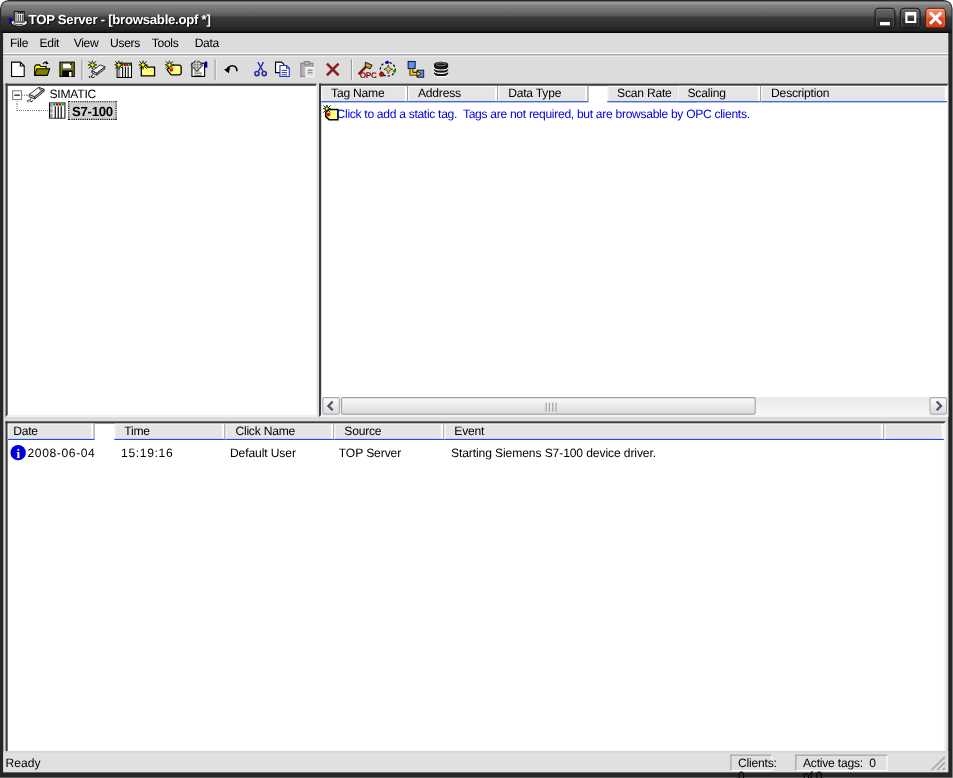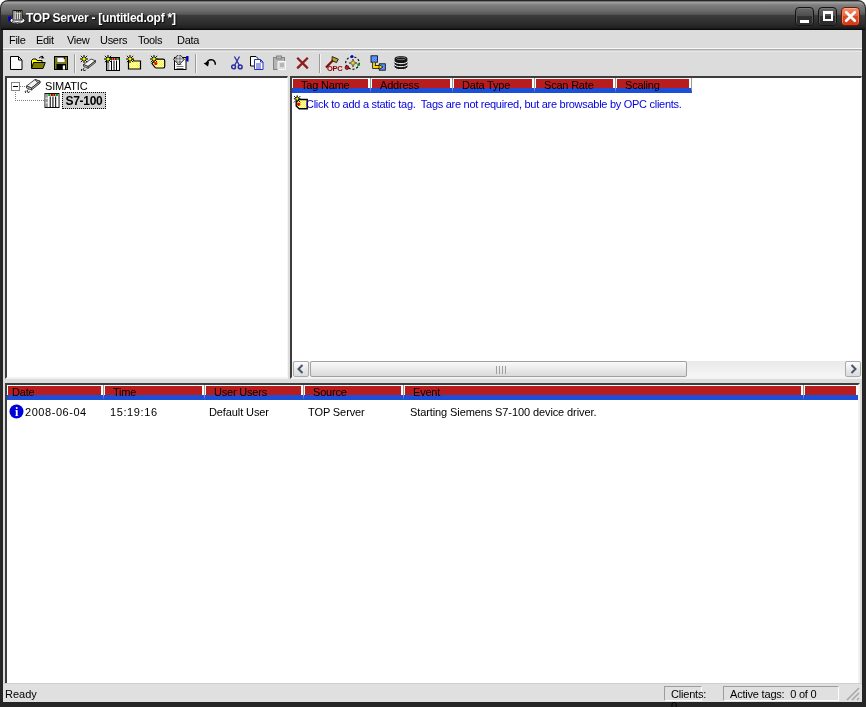--- a/index.html
+++ b/index.html
@@ -17,21 +17,21 @@
 #menubar{position:absolute;left:3px;top:30px;width:859px;height:19px;background:#dcdcdc}
 #menubar span{position:absolute;top:4px;font-size:11px;letter-spacing:-0.3px}
 #etch{position:absolute;left:3px;top:48px;width:859px;height:4px;background:linear-gradient(to bottom,#fafafa 0,#fafafa 1px,#ababab 1px,#ababab 2px,#f4f4f4 3px,#dcdcdc 4px)}
 #toolbar{position:absolute;left:3px;top:52px;width:859px;height:24px;background:#dcdcdc}
 .tico{position:absolute;top:3px;width:16px;height:16px}
 .tsep{position:absolute;top:2px;width:2px;height:19px;border-left:1px solid #9b9b9b;border-right:1px solid #f4f4f4}
 
 #treepane{position:absolute;left:5px;top:76px;width:283px;height:303px;background:#fff;border-top:2px solid #3c3c3c;border-left:2px solid #3c3c3c;border-bottom:2px solid #f2f2f2;border-right:1px solid #f6f6f6}
 #listpane{position:absolute;left:290px;top:76px;width:572px;height:303px;background:#fff;border-top:2px solid #3c3c3c;border-left:2px solid #3c3c3c;border-bottom:2px solid #f2f2f2;border-right:1px solid #eee}
 
-.hdr{position:absolute;top:0;height:15px;background:#b91c1c;border-right:1px solid #9c9c9c;box-shadow:inset 1px 1px 0 #fbfbfb,inset -2px 0 0 #fdfdfd;border-bottom:5px solid #1d4ed8}
+.hdr{position:absolute;top:0;height:15px;background:#e5e5e5;border-right:1px solid #9c9c9c;box-shadow:inset 1px 1px 0 #fbfbfb,inset -2px 0 0 #fdfdfd;border-bottom:1px solid #1d4ed8}
 .hdr span{position:absolute;left:9px;top:1px;font-size:11px;letter-spacing:-0.2px}
 
 #logpane{position:absolute;left:5px;top:383px;width:855px;height:300px;background:#fff;border-top:2px solid #3c3c3c;border-left:2px solid #3c3c3c;border-right:2px solid #f2f2f2}
 
 #status{position:absolute;left:3px;top:683px;width:859px;height:19px;background:#e0e0e0;border-top:1px solid #cfcfcf}
 .spanel{position:absolute;top:2px;height:15px;border:1px solid;border-color:#9d9d9d #fdfdfd #fdfdfd #9d9d9d;font-size:11px;padding:1px 0 0 6px;letter-spacing:-0.2px}
 
 #hscroll{position:absolute;left:0px;bottom:0px;width:568px;height:16px;background:linear-gradient(to bottom,#e9e9e9,#f6f6f6)}
 .sbtn{position:absolute;top:0;width:16px;height:16px;border:1px solid #ababab;border-radius:2px;background:linear-gradient(to bottom,#fdfdfd,#e8e8e8 55%,#dcdcdc)}
 #sthumb{position:absolute;left:18px;top:0;width:377px;height:16px;border:1px solid #a0a0a0;border-radius:2px;background:linear-gradient(to bottom,#f9f9f9,#e9e9e9 55%,#d9d9d9)}
@@ -48,21 +48,21 @@
       <rect x="1.2" y="7.5" width="2.8" height="5" fill="#0000c8"></rect>
       <ellipse cx="10.5" cy="11.5" rx="7.5" ry="3.4" fill="#f4f4f4" stroke="#111" stroke-width="1"></ellipse>
       <rect x="6" y="1.5" width="9" height="9.5" fill="#e8e8e8" stroke="#111"></rect>
       <rect x="6.5" y="2" width="2" height="8.5" fill="#9a9a9a"></rect>
       <rect x="8.8" y="1.8" width="1.7" height="1.8" fill="#006000"></rect>
       <rect x="10.7" y="1.8" width="1.7" height="1.8" fill="#600000"></rect>
       <rect x="12.6" y="1.8" width="1.7" height="1.8" fill="#004000"></rect>
       <path d="M9.6 4.5v6 M11.6 4.5v6 M13.6 4.5v6" stroke="#444" stroke-width="0.9"></path>
       <path d="M5 12.5 q4 2 9 0.5" stroke="#333" stroke-width="0.8" fill="none"></path>
     </svg>
-    <span class="txt">TOP Server - [untitled.opf *]</span>
+    <span class="txt">TOP Server - [browsable.opf *]</span>
     <div class="tbtn" id="bmin">
         <div style="position:absolute;left:4px;top:12px;width:9px;height:3px;background:#fff"></div>
       </div>
     <div class="tbtn" id="bmax">
         <div style="position:absolute;left:4px;top:3px;width:10px;height:10px;border:2px solid #fff;border-top-width:3px"></div>
       </div>
     <div class="tbtn" id="bclose">
       <svg width="17" height="17" viewBox="0 0 17 17">
           <path d="M4.2 4.2 L12.8 12.8 M12.8 4.2 L4.2 12.8" stroke="#fff" stroke-width="2.7" stroke-linecap="round"></path>
         </svg>
@@ -229,25 +229,28 @@
   <div id="listpane">
     <div class="hdr" style="left:0;width:79px">
         <span>Tag Name</span>
       </div>
     <div class="hdr" style="left:79px;width:82px">
         <span>Address</span>
       </div>
     <div class="hdr" style="left:161px;width:82px">
         <span>Data Type</span>
       </div>
-    <div class="hdr" style="left:243px;width:81px">
+    <div class="hdr" style="left:260px;width:81px">
         <span>Scan Rate</span>
       </div>
     <div class="hdr" style="left:324px;width:76px">
         <span>Scaling</span>
+      </div>
+    <div class="hdr" style="left:400px;width:169px;border-right:0">
+        <span>Description</span>
       </div>
     <svg style="position:absolute;left:1px;top:17px" width="16" height="16" viewBox="0 0 16 16">
       <defs>
           <pattern id="yc" width="2" height="2" patternUnits="userSpaceOnUse">
             <rect width="2" height="2" fill="#ffff00"></rect>
             <rect width="1" height="1" fill="#fff"></rect>
             <rect x="1" y="1" width="1" height="1" fill="#fff"></rect>
           </pattern>
         </defs>
       <path d="M3.2 7 L5.8 4.5 H14.2 V13.8 H6.2 L3.2 11 Z" fill="url(#yc)" stroke="#000" stroke-width="1.4"></path>
@@ -265,28 +268,28 @@
           <div class="grip" style="left:188px"></div>
         <div class="grip" style="left:191px"></div>
           <div class="grip" style="left:194px"></div>
       </div>
       <div class="sbtn" style="left:553px"><svg width="14" height="14" viewBox="0 0 14 14">
             <path d="M5.5 3 L9.5 7 L5.5 11" fill="none" stroke="#47546e" stroke-width="2"></path>
           </svg></div>
     </div>
   </div>
   <div id="logpane">
-    <div class="hdr" style="left:0;width:97px">
+    <div class="hdr" style="left:0;width:79px">
         <span style="left:5px">Date</span>
       </div>
     <div class="hdr" style="left:97px;width:101px">
         <span>Time</span>
       </div>
     <div class="hdr" style="left:198px;width:99px">
-        <span>User Users</span>
+        <span>Click Name</span>
       </div>
     <div class="hdr" style="left:297px;width:100px">
         <span>Source</span>
       </div>
     <div class="hdr" style="left:397px;width:400px">
         <span>Event</span>
       </div>
     <div class="hdr" style="left:797px;width:54px;border-right:0">
         <span></span>
       </div>
@@ -296,18 +299,18 @@
     </svg>
     <div class="cell" style="left:18px;letter-spacing:0.55px">2008-06-04</div>
     <div class="cell" style="left:103px;letter-spacing:0.6px">15:19:16</div>
     <div class="cell" style="left:202px">Default User</div>
     <div class="cell" style="left:301px">TOP Server</div>
     <div class="cell" style="left:403px">Starting Siemens S7-100 device driver.</div>
   </div>
   <div id="status">
     <div style="position:absolute;left:2px;top:4px">Ready</div>
     <div class="spanel" style="left:661px;width:38px">Clients:&nbsp; 0</div>
-    <div class="spanel" style="left:720px;width:116px">Active tags:&nbsp; 0 of 0</div>
+    <div class="spanel" style="left:720px;width:84px">Active tags:&nbsp; 0 of 0</div>
     <svg style="position:absolute;right:2px;bottom:1px" width="14" height="14" viewBox="0 0 14 14">
       <path d="M13 1 L1 13 M13 6 L6 13 M13 11 L11 13" stroke="#a8a8a8" stroke-width="1.6"></path>
     </svg>
   </div>
 </div>
 
 </body></html>

